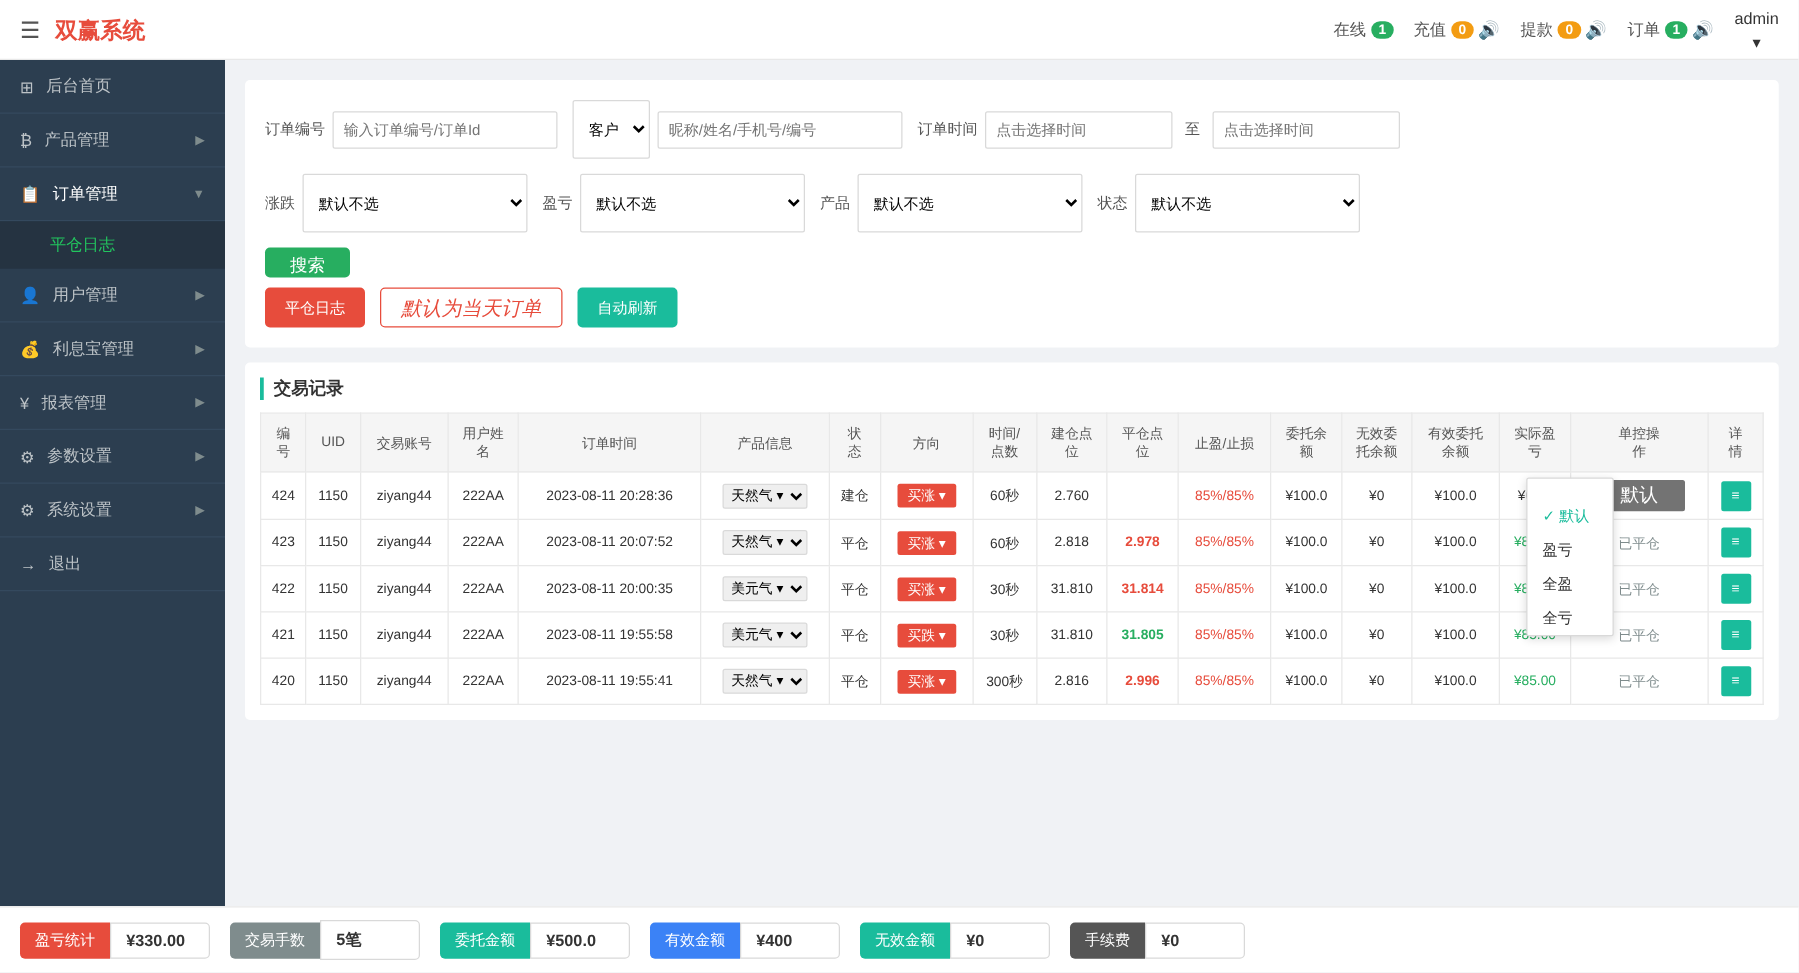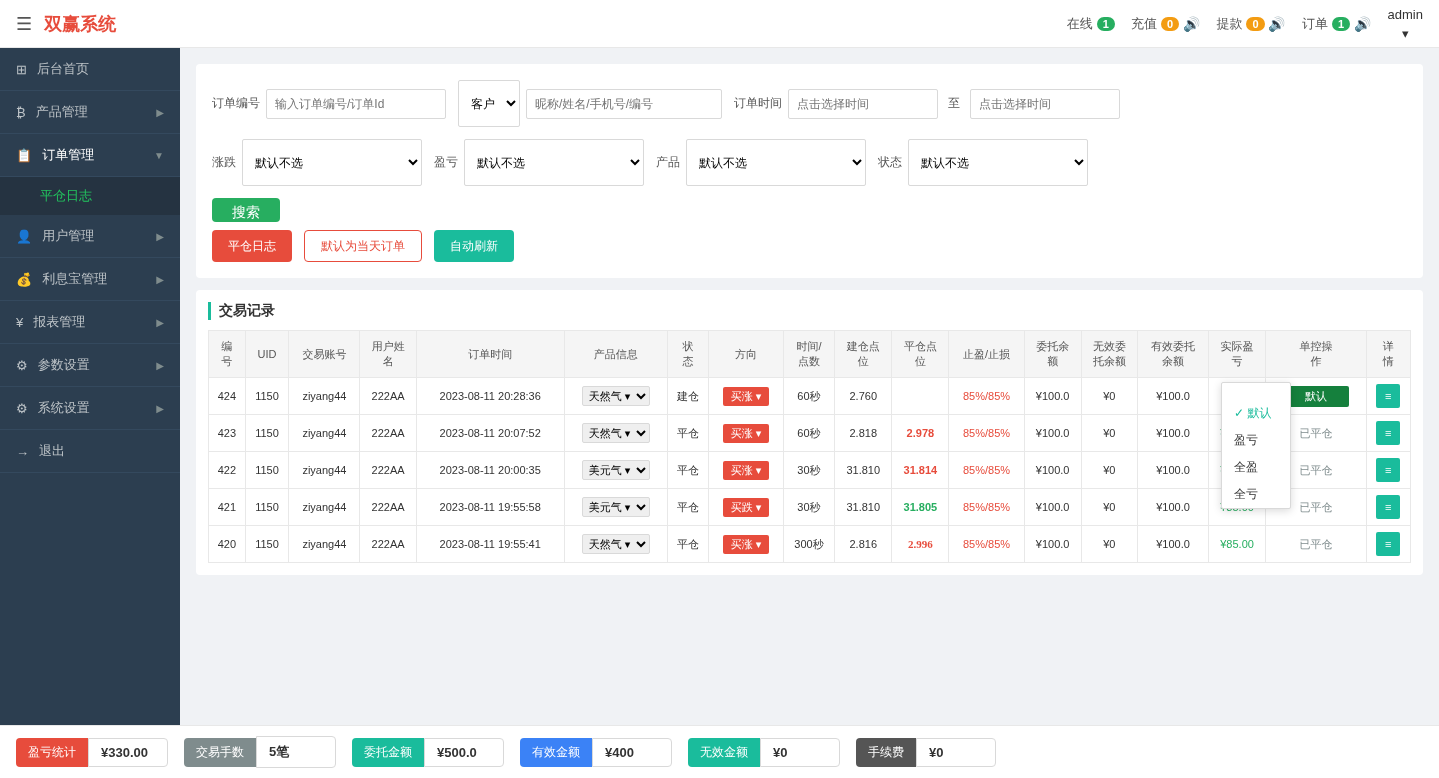--- a/index.html
+++ b/index.html
@@ -37,21 +37,21 @@
     
     .filter-area { background: #fff; padding: 16px; border-radius: 4px; margin-bottom: 12px; }
     .filter-row { display: flex; align-items: center; gap: 12px; margin-bottom: 12px; flex-wrap: wrap; }
     .filter-label { color: #555; font-size: 12px; white-space: nowrap; }
     .filter-input { border: 1px solid #d9d9d9; border-radius: 2px; padding: 5px 8px; font-size: 12px; height: 30px; outline: none; }
     .filter-select { border: 1px solid #d9d9d9; border-radius: 2px; padding: 4px 8px; font-size: 12px; height: 47px; outline: none; background: #fff; }
     .filter-group { display: flex; align-items: center; gap: 6px; }
     .filter-divider { color: #555; padding: 0 4px; }
     .search-btn { background: #27ae60; color: #fff; border: none; border-radius: 4px; padding: 6px 20px; font-size: 14px; cursor: pointer; height: 24px; }
     .search-all-btn { background: #e74c3c; color: #fff; border: none; border-radius: 4px; padding: 6px 16px; font-size: 12px; cursor: pointer; height: 32px; }
-    .default-today-btn { background: #fff; color: #e74c3c; border: 1px solid #e74c3c; border-radius: 4px; padding: 6px 16px; font-size: 12px; cursor: pointer; height: 32px; }
+    .default-today-btn { background: #fff; color: #e74c3c; border: 1px solid #e74c3c; border-radius: 4px; padding: 6px 16px; font-size: 16px; cursor: pointer; height: 32px; font-style: italic; }
     .auto-refresh-btn { background: #1abc9c; color: #fff; border: none; border-radius: 4px; padding: 6px 16px; font-size: 12px; cursor: pointer; height: 32px; }
 
     
     .table-section { background: #fff; border-radius: 4px; padding: 12px; }
     .table-title { font-size: 14px; color: #333; font-weight: bold; margin-bottom: 10px; border-left: 3px solid #1abc9c; padding-left: 8px; }
     .data-table { width: 100%; border-collapse: collapse; font-size: 11px; }
     .data-table th { background: #f5f5f5; padding: 8px 4px; text-align: center; border: 1px solid #e8e8e8; color: #555; font-weight: normal; white-space: nowrap; }
     .data-table td { padding: 6px 4px; text-align: center; border: 1px solid #e8e8e8; color: #333; white-space: nowrap; }
     .direction-btn { border: none; border-radius: 2px; padding: 2px 8px; font-size: 11px; cursor: pointer; display: inline-flex; align-items: center; gap: 2px; }
     .buy-up { background: #e74c3c; color: #fff; }
@@ -278,21 +278,21 @@
         <button class="direction-btn buy-up" style="background:#e74c3c;">买涨 ▾</button>
       </td>
       <td>60秒</td>
       <td>2.760</td>
       <td style="color:#333; font-weight:bold;"></td>
       <td style="color:#e74c3c;">85%/85%</td>
       <td>¥100.0</td>
       <td>¥0</td>
       <td>¥100.0</td>
       <td style="color:#333;">¥0.00</td>
-      <td><button class="action-btn" style="background:#15803d; font-size:11px; padding:3px 22px;">默认</button></td>
+      <td><button class="action-btn" style="background:#737373; font-size:15px; padding:3px 22px;">默认</button></td>
       <td>
         <button class="table-icon-btn">≡</button>
       </td>
     </tr>
               <tr>
       <td>423</td>
       <td>1150</td>
       <td>ziyang44</td>
       <td>222AA</td>
       <td>2023-08-11 20:07:52</td>
@@ -376,21 +376,21 @@
       <td>2023-08-11 19:55:41</td>
       <td>
         <select class="product-select" style="border: 1px solid rgb(217, 217, 217); border-radius: 2px; padding: 2px; font-size: 11px; max-width: 72px;"><option>天然气 ▾</option></select>
       </td>
       <td>平仓</td>
       <td>
         <button class="direction-btn buy-up" style="background:#e74c3c;">买涨 ▾</button>
       </td>
       <td>300秒</td>
       <td>2.816</td>
-      <td style="color:#e74c3c; font-weight:bold;font-family:Liberation Serif, serif;">2.996</td>
+      <td style="color:#e74c3c; font-weight:bold;">2.996</td>
       <td style="color:#e74c3c;">85%/85%</td>
       <td>¥100.0</td>
       <td>¥0</td>
       <td>¥100.0</td>
       <td style="color:#27ae60;">¥85.00</td>
       <td><span class="already-closed">已平仓</span></td>
       <td>
         <button class="table-icon-btn">≡</button>
       </td>
     </tr>

